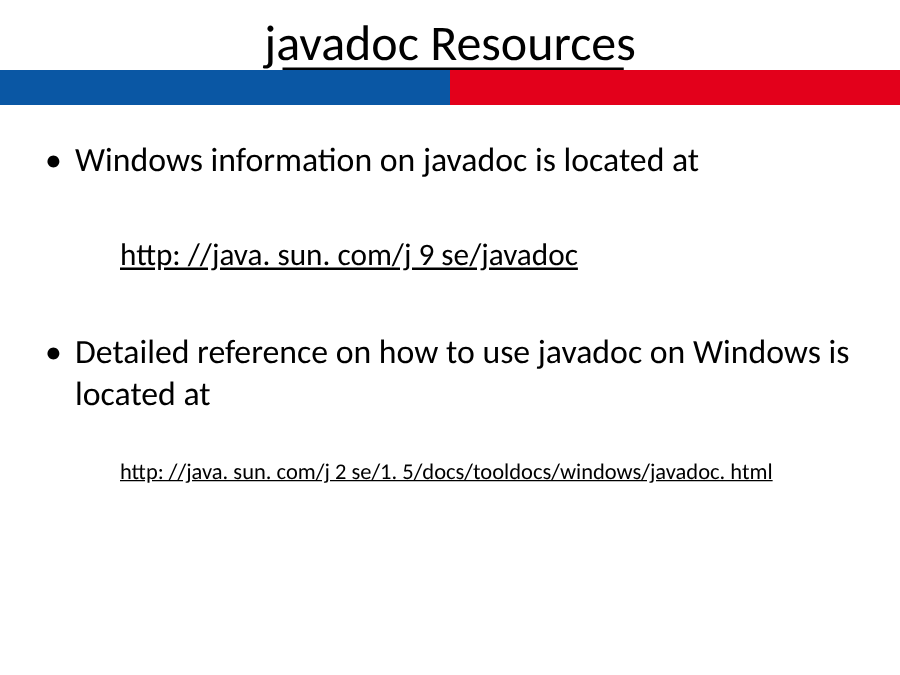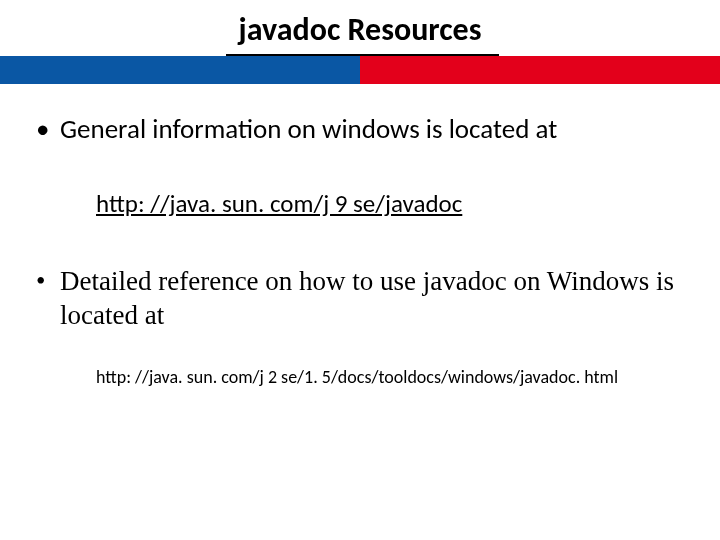--- a/index.html
+++ b/index.html
@@ -10,22 +10,22 @@
       font-family: Calibri, "Segoe UI", Arial, sans-serif;
       color: #000;
       overflow: hidden;
       position: relative;
     }
     .title-wrap {
       position: relative;
       height: 90px;
     }
     .title {
-      font-size: 32px;
-      font-weight: 700;
+      font-size: 40px;
+      font-weight: 400;
       text-align: center;
       padding-top: 10px;
       letter-spacing: 0px;
     }
     .bar {
       position: absolute;
       top: 56px;
       left: 0;
       width: 100%;
       height: 28px;
@@ -76,41 +76,41 @@
       margin-bottom: 46px;
       font-size: 25px;
       text-decoration: underline;
       color: #000;
     }
     .link2 {
       display: inline-block;
       margin-left: 62px;
       margin-top: 12px;
       font-size: 18px;
+      text-decoration: underline;
       color: #000;
     }
     .second-bullet {
       margin-bottom: 22px !important;
-      font-family: Liberation Serif, serif;
     }
   </style>
 </head>
 <body>
 
 <div class="title-wrap">
   <div class="bar">
     <div class="bar-blue"></div>
     <div class="bar-red"></div>
   </div>
   <h1 class="title" style="position:relative; z-index:2;">javadoc Resources</h1>
   <div class="underline" style="z-index:1;"></div>
 </div>
 
 <div class="content">
   <ul>
-    <li class="bullet">General information on windows is located at</li>
+    <li class="bullet">Windows information on javadoc is located at</li>
   </ul>
   <a class="link1">http: //java. sun. com/j 9 se/javadoc</a>
   <ul>
     <li class="bullet second-bullet">Detailed reference on how to use javadoc on Windows is located at</li>
   </ul>
   <a class="link2">http: //java. sun. com/j 2 se/1. 5/docs/tooldocs/windows/javadoc. html</a>
 </div>
 
 </body></html>

